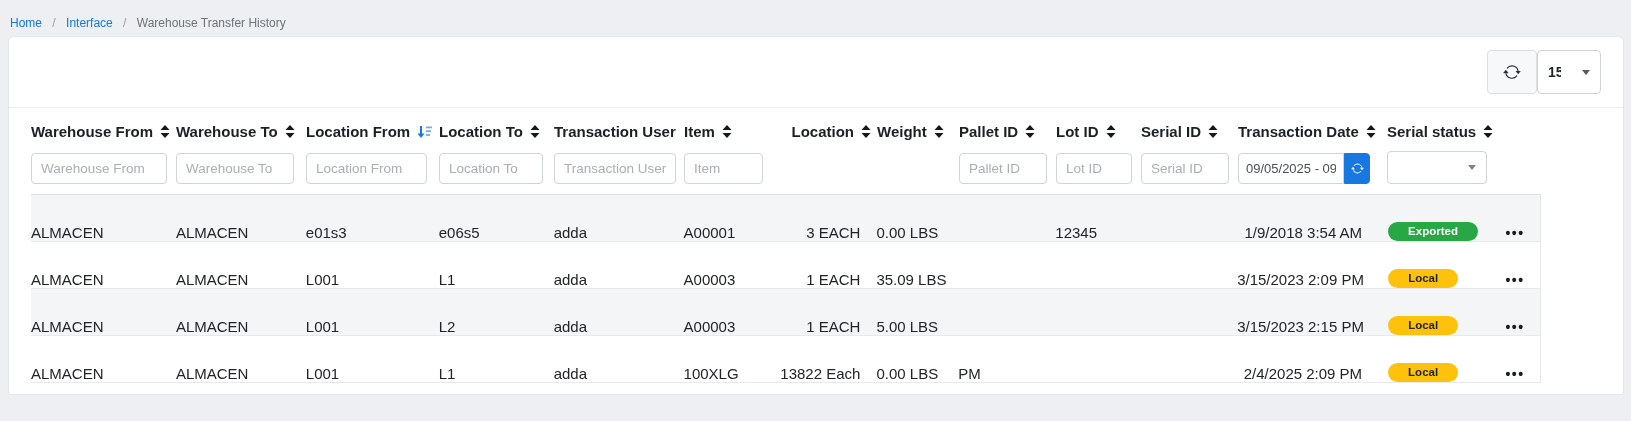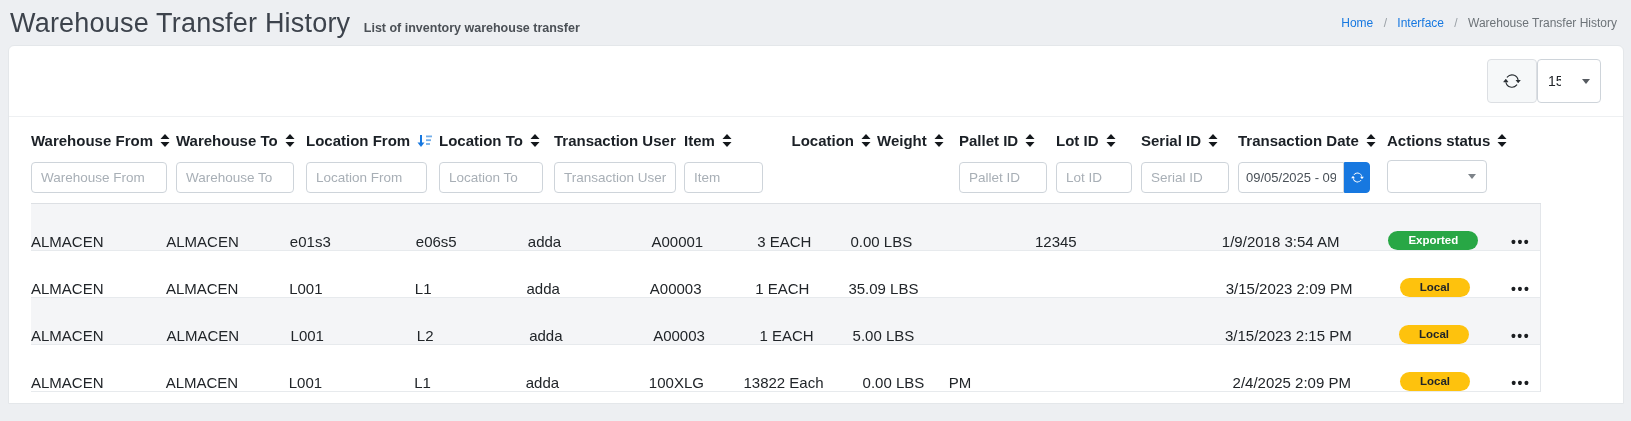--- a/index.html
+++ b/index.html
@@ -22,21 +22,21 @@
   .card{
     margin:6px 7px 0 8px;background:#fff;border:1px solid #e4e7ea;
     border-radius:6px 6px 0 0;height:calc(421px - 62px);box-sizing:border-box;overflow:hidden;
   }
   .toolbar{display:flex;justify-content:space-between;align-items:center;padding:13px 22px;border-bottom:1px solid #eef0f2;}
   .btn-group{display:flex;}
   .btn{font-size:15.5px;line-height:1;padding:13px 17px;border:1px solid transparent;cursor:pointer;display:flex;align-items:center;gap:9px;font-family:inherit;}
   .btn-options{background:#fff;border-color:#d4d8dc;color:#33383d;border-radius:4px 0 0 4px;}
   .btn-actions{background:#1778e0;border-color:#1778e0;color:#fff;border-radius:0 4px 4px 0;font-weight:700;}
   .caret{display:inline-block;width:0;height:0;border-left:4.5px solid transparent;border-right:4.5px solid transparent;border-top:5px solid currentColor;}
-  .toolbar-right{display:flex;gap:0;align-items:flex-start;}
+  .toolbar-right{display:flex;gap:0;align-items:flex-start;font-weight:bold;}
   .icon-btn{width:50px;height:44px;background:#f6f8f9;border:1px solid #dcdfe3;border-radius:4px;display:flex;align-items:center;justify-content:center;color:#2b3035;cursor:pointer;}
   .pagesize{width:64px;height:44px;background:#fff;border:1px solid #ced4da;border-radius:4px;display:flex;align-items:center;justify-content:space-between;padding:0 10px;box-sizing:border-box;cursor:pointer;}
   .pagesize .val{font-size:14px;color:#212529;max-width:13px;overflow:hidden;white-space:nowrap;}
   .pagesize .caret{color:#565b61;}
   
   .table-area{width:1510px;margin-left:22px;}
   .tr{display:flex;align-items:flex-end;}
   .c1{width:145px}.c2{width:130px}.c3{width:133px}.c4{width:115px}.c5{width:130px}
   .c6{width:93px}.c7{width:100px}.c8{width:82px}.c9{width:97px}.c10{width:85px}
   .c11{width:97px}.c12{width:133px}.c13{width:120px}.c14{width:50px}
@@ -52,40 +52,36 @@
   .f-input::placeholder{color:#a8afb6;}
   .w1{width:136px}.w2{width:118px}.w3{width:121px}.w4{width:104px}.w5{width:122px}.w6{width:79px}
   .w9{width:88px}.w10{width:76px}.w11{width:88px}
   .dategroup{display:flex;}
   .dategroup .f-input{width:106px;border-radius:4px 0 0 4px;font-size:13px;padding:0 7px;}
   .date-refresh{width:26px;height:31px;background:#1778e0;border:1px solid #1778e0;border-radius:0 4px 4px 0;color:#fff;display:flex;align-items:center;justify-content:center;cursor:pointer;padding:0;}
   .status-select{margin-left:16px;width:100px;height:33px;border:1px solid #ced4da;border-radius:4px;background:#fff;display:flex;align-items:center;justify-content:flex-end;padding:0 10px;box-sizing:border-box;cursor:pointer;}
   .status-select .caret{color:#7d8389;}
   
   .tbody{border-right:1px solid #e3e6ea;}
-  .data-row{height:46px;border-bottom:1px solid #e7eaed;background:#fff;gap:23px;}
+  .data-row{height:46px;border-bottom:1px solid #e7eaed;background:#fff;}
   .data-row:nth-child(odd){background:#f4f5f7;}
   .td{color:#212529;}
   .c7.td{text-align:right;padding-right:16px;}
   .c12.td{text-align:right;padding-right:8px;}
   .c13.td{padding-left:18px;}
   .c14.td{text-align:center;}
   .badge{display:inline-block;font-size:11.5px;font-weight:700;padding:4px 20px;border-radius:10px;line-height:1;}
   .badge[data-status="Exported"]{background:#28a745;color:#fff;}
   .badge[data-status="Local"]{background:#fec20d;color:#212529;}
   .dots{font-weight:700;font-size:14px;letter-spacing:1.5px;color:#1b1e21;cursor:pointer;display:inline-block;}
 </style>
 </head>
 <body>
 
 <div class="top-header">
-  <div class="title-wrap">
-    <h1 class="page-title">Warehouse Transfer History</h1>
-    <span class="page-subtitle">List of inventory warehouse transfer</span>
-  </div>
   <nav class="breadcrumb">
     <a href="#">Home</a>
     <span class="sep">/</span>
     <a href="#">Interface</a>
     <span class="sep">/</span>
     <span class="current">Warehouse Transfer History</span>
   </nav>
 </div>
 
 <div class="card">
@@ -187,21 +183,21 @@
           </svg>
       </div>
       <div class="cell th c12">
         <span>Transaction Date</span>
         <svg class="sort-icon" width="10" height="13" viewBox="0 0 10 13" fill="#14181c">
             <path d="M5 0 9.5 5H.5z"></path>
             <path d="M5 13 .5 8h9z"></path>
           </svg>
       </div>
       <div class="cell th c13">
-        <span>Actions status</span>
+        <span>Serial status</span>
         <svg class="sort-icon" width="10" height="13" viewBox="0 0 10 13" fill="#14181c">
             <path d="M5 0 9.5 5H.5z"></path>
             <path d="M5 13 .5 8h9z"></path>
           </svg>
       </div>
       <div class="cell th c14"></div>
     </div>
 
     <div class="tr filter-row">
       <div class="cell c1"><input class="f-input w1" placeholder="Warehouse From" style=""></div>

